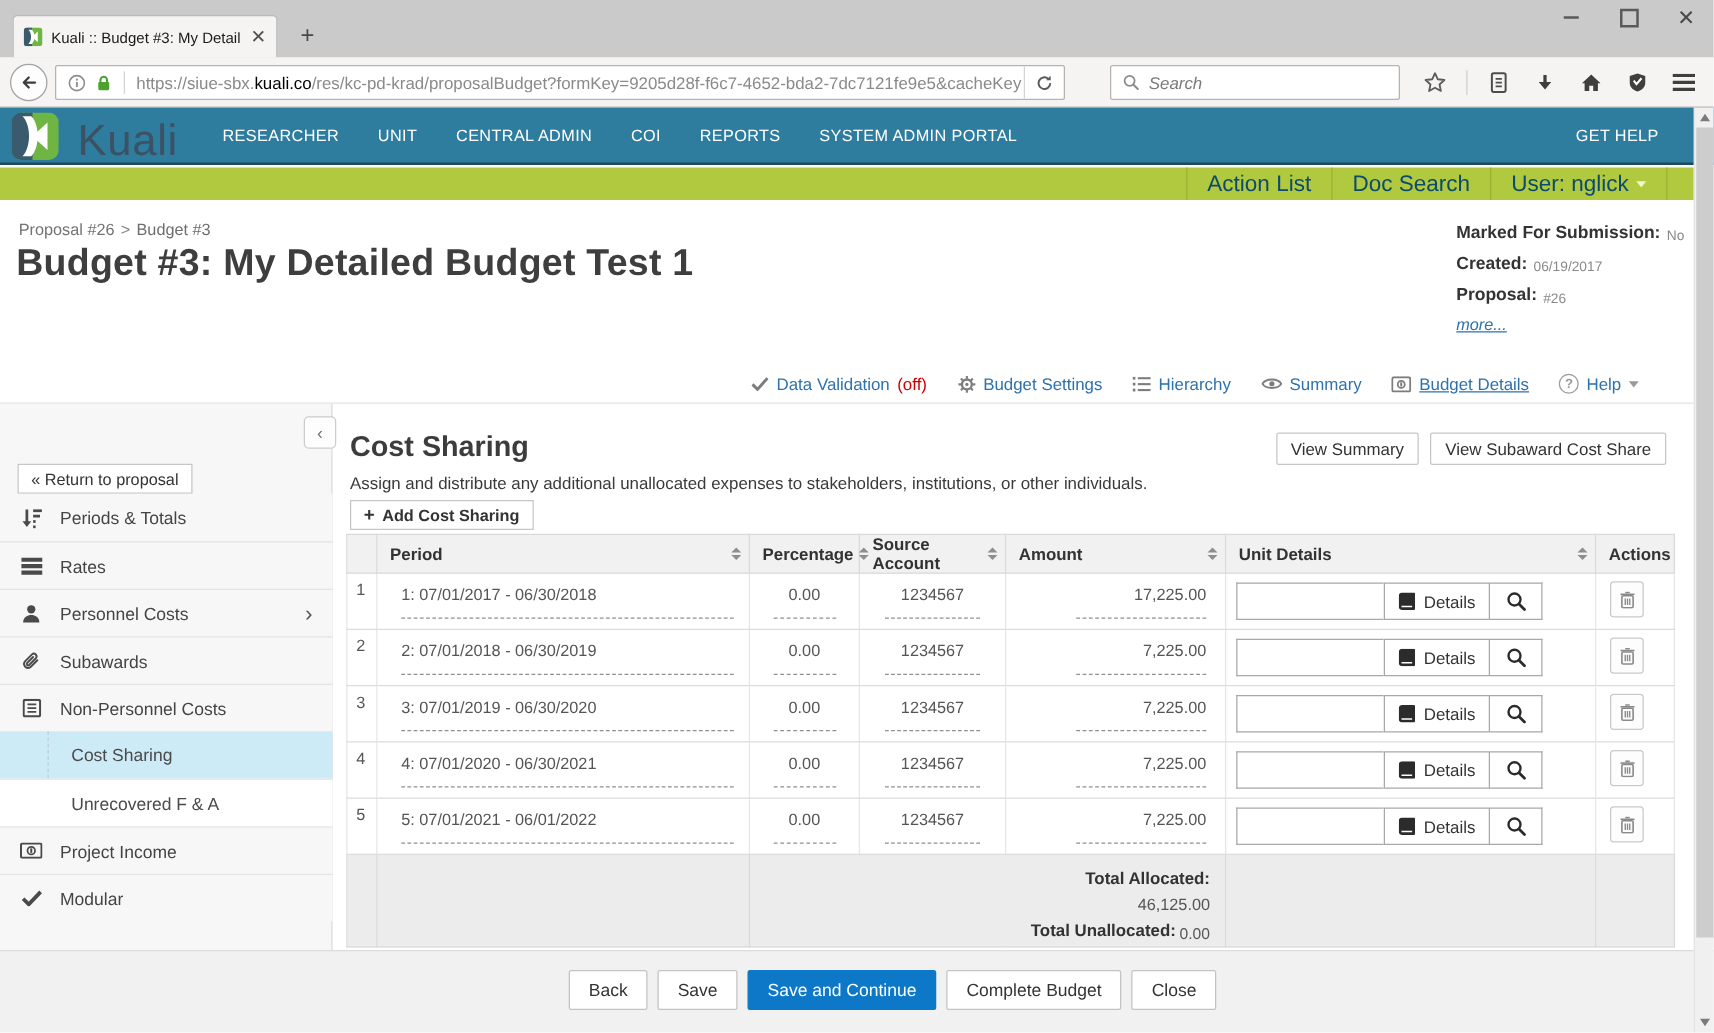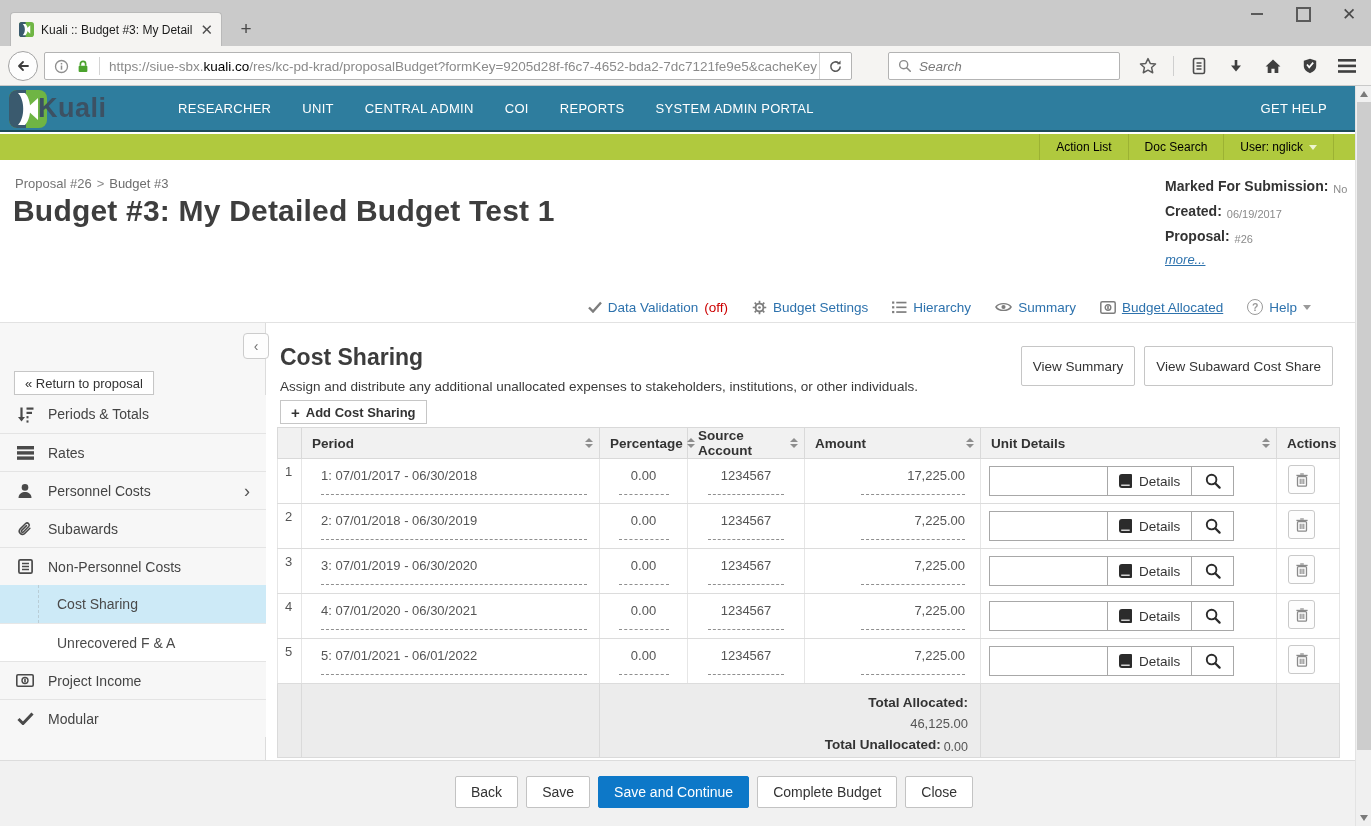--- a/index.html
+++ b/index.html
@@ -31,27 +31,27 @@
   .searchbar { position:absolute; left:888px; top:6px; width:232px; height:28px; background:#fff; border:1px solid #b3b3b3; border-radius:2px; display:flex; align-items:center; gap:7px; padding:0 9px; }
   .searchbar input { border:none; outline:none; flex:1; font-size:13.5px; font-family:"Liberation Sans",sans-serif; background:transparent; }
   .searchbar input::placeholder { color:#7a7a7a; font-style:italic; }
   .browser-icons { position:absolute; right:12px; top:7px; display:flex; align-items:center; gap:13px; }
   .bicon { width:24px; height:26px; display:flex; align-items:center; justify-content:center; }
   .toolbar-sep { width:1px; height:20px; background:#cfcfcf; }
 
   
   .app-header { position:absolute; left:0; top:86px; width:1371px; height:46px; background:#2e7d9e; border-bottom:2px solid #1c4b5a; }
   .logo { position:absolute; left:9px; top:4px; }
-  .brand-text { position:absolute; left:38px; top:7px; font-size:27px; font-weight:700; color:#3c5163; letter-spacing:0.5px; }
+  .brand-text { position:absolute; left:62px; top:7px; font-size:35px; font-weight:400; color:#3c5163; letter-spacing:0.5px; }
   .main-nav { position:absolute; left:178px; top:0; height:44px; display:flex; align-items:center; gap:31px; }
   .main-nav .nav-item { color:#fff; font-size:13px; letter-spacing:0.3px; white-space:nowrap; cursor:pointer; }
   .get-help { position:absolute; right:44px; top:0; height:44px; display:flex; align-items:center; color:#fff; font-size:13px; letter-spacing:0.3px; }
 
   .utility-bar { position:absolute; left:0; top:134px; width:1355px; height:26px; background:#b0c93e; display:flex; justify-content:flex-end; }
-  .util-item { display:flex; align-items:center; gap:6px; padding:0 16px; color:#000000; font-size:12px; border-left:1px solid #9cb233; }
+  .util-item { display:flex; align-items:center; gap:6px; padding:0 16px; color:#0c4a6e; font-size:18px; border-left:1px solid #9cb233; }
   .util-end { width:22px; border-left:1px solid #9cb233; }
   .caret-down { width:0; height:0; border-left:4px solid transparent; border-right:4px solid transparent; border-top:5px solid #eef5cf; }
 
   
   .breadcrumb { position:absolute; left:15px; top:176px; font-size:13px; color:#6d6d6d; }
   .breadcrumb a { color:#737373; text-decoration:none; }
   .bc-sep { margin:0 5px; color:#8a8a8a; }
   .page-title { position:absolute; left:13px; top:194px; font-size:30px; font-weight:700; color:#3e3e3e; letter-spacing:0.2px; }
 
   .meta { position:absolute; left:1165px; top:174px; }
@@ -81,21 +81,21 @@
   .side-sub { height:38px; display:flex; align-items:center; padding-left:57px; font-size:14px; color:#4a4a4a; position:relative; background:#fff; cursor:pointer; }
   .side-sub.selected { background:#cdeaf7; }
   .side-sub .guide { position:absolute; left:38px; top:0; bottom:0; border-left:1px dashed #b9cdd6; }
   .side-sub + .side-sub { border-top:1px solid #e7e7e7; }
 
   
   .main { position:absolute; left:277px; top:323px; width:1062px; height:437px; }
   .cs-title { position:absolute; left:3px; top:21px; font-size:23px; font-weight:700; color:#3c3c3c; }
   .cs-desc { position:absolute; left:3px; top:56px; font-size:13.5px; color:#3a3a3a; }
   .view-btns { position:absolute; right:6px; top:23px; display:flex; gap:9px; }
-  .btn-plain { height:40px; padding:0 11px; background:#fff; border:1px solid #c6c6c6; border-radius:2px; font-size:13.5px; color:#333; display:inline-flex; align-items:center; font-family:"Liberation Sans",sans-serif; cursor:pointer; white-space:nowrap; }
+  .btn-plain { height:26px; padding:0 11px; background:#fff; border:1px solid #c6c6c6; border-radius:2px; font-size:13.5px; color:#333; display:inline-flex; align-items:center; font-family:"Liberation Sans",sans-serif; cursor:pointer; white-space:nowrap; }
   .add-btn { position:absolute; left:3px; top:77px; height:24px; padding:0 10px; background:#fff; border:1px solid #c6c6c6; font-size:13px; font-weight:700; color:#333; display:inline-flex; align-items:center; gap:6px; cursor:pointer; }
   .plus-glyph { font-size:15px; font-weight:700; line-height:1; }
 
   table.cs-table { position:absolute; left:0; top:104px; width:1062px; border-collapse:collapse; table-layout:fixed; }
   .cs-table th { height:28px; background:#f1f1f1; border:1px solid #d9d9d9; font-size:13.5px; font-weight:700; color:#333; text-align:left; padding:0 6px 0 10px; }
   .th-flex { display:flex; align-items:center; }
   .sort { margin-left:auto; display:flex; flex-direction:column; gap:2px; padding-left:4px; }
   .sort .up { width:0;height:0;border-left:4px solid transparent;border-right:4px solid transparent;border-bottom:4px solid #8e8e8e; }
   .sort .dn { width:0;height:0;border-left:4px solid transparent;border-right:4px solid transparent;border-top:4px solid #8e8e8e; }
   .cs-table td { height:45px; border:1px solid #e6e6e6; border-bottom:1px solid #dcdcdc; vertical-align:top; font-size:13px; color:#555; }
@@ -323,21 +323,21 @@
     <span>Summary</span>
   </span>
   <span class="dt-item">
     <span>
         <svg width="16" height="13" viewBox="0 0 16 13">
           <rect x="0.8" y="0.8" width="14.4" height="11.4" rx="1.5" fill="none" stroke="#7d7d7d" stroke-width="1.5"></rect>
           <circle cx="8" cy="6.5" r="2.8" fill="none" stroke="#7d7d7d" stroke-width="1.4"></circle>
           <rect x="7.2" y="4.8" width="1.6" height="3.4" fill="#7d7d7d"></rect>
         </svg>
       </span>
-    <span class="dt-underline">Budget Allocated</span>
+    <span class="dt-underline">Budget Details</span>
   </span>
   <span class="dt-item">
     <span class="qcircle">?</span>
     <span>Help</span>
     <span class="dt-caret"></span>
   </span>
 </div>
 <div class="toolbar-rule"></div>
 
 <div class="sidebar">

